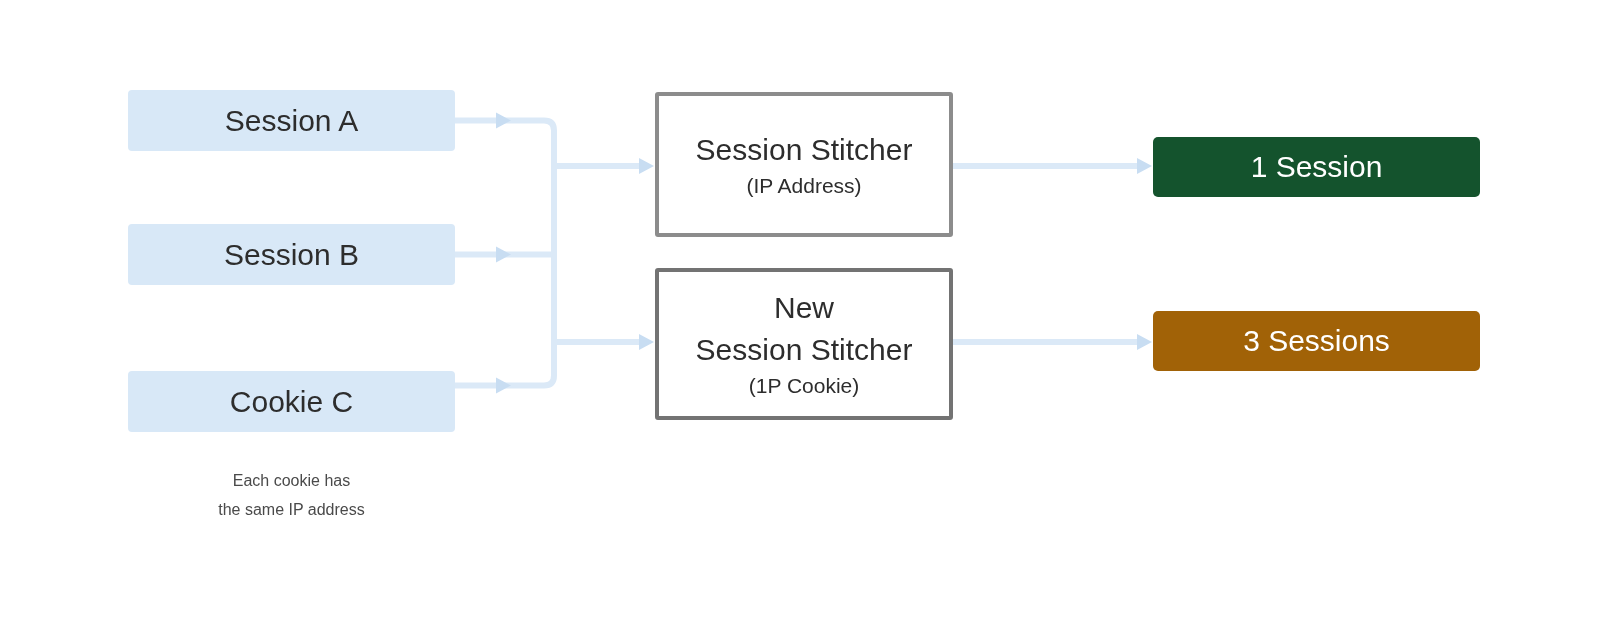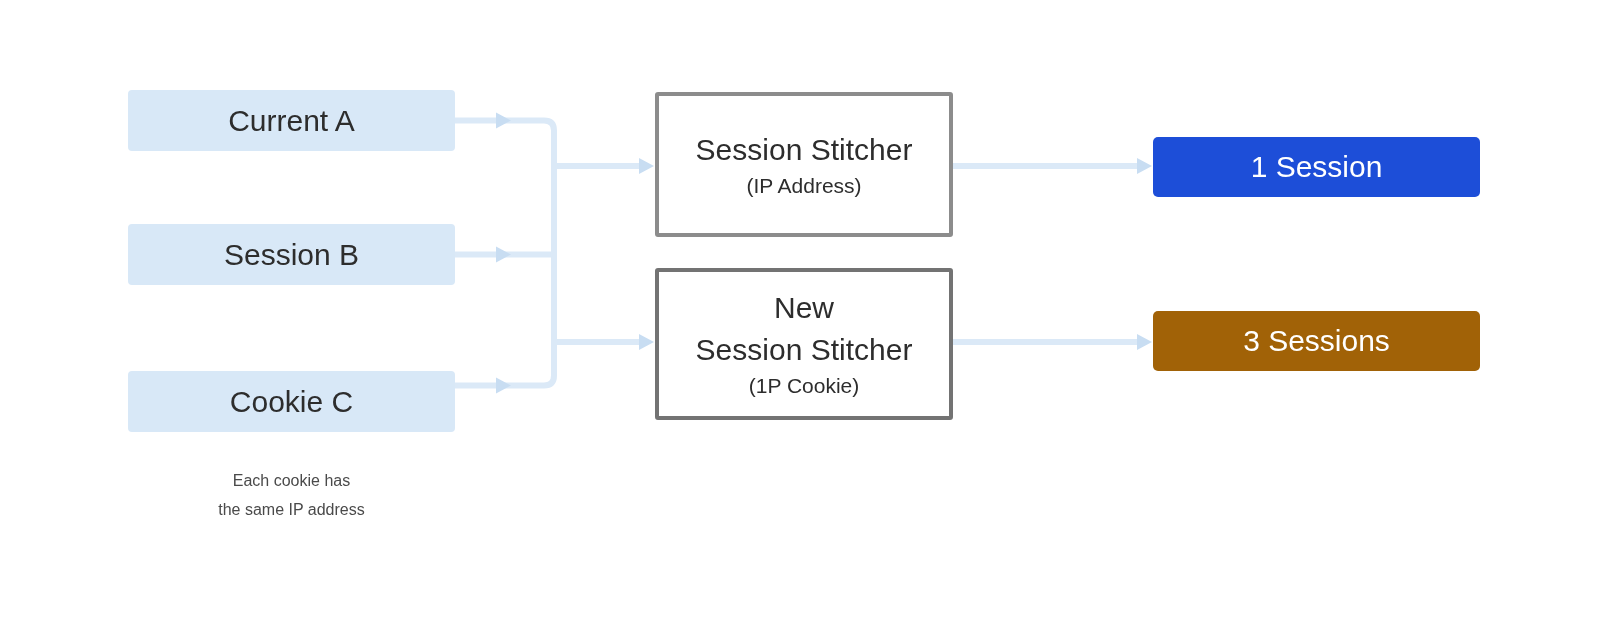--- a/index.html
+++ b/index.html
@@ -57,21 +57,21 @@
     left: 1153px;
     width: 327px;
     height: 60px;
     border-radius: 5px;
     display: flex;
     align-items: center;
     justify-content: center;
     color: #ffffff;
     font-size: 30px;
   }
-  #result-current { top: 137px; background: #1d4ed8; }
+  #result-current { top: 137px; background: #14532d; }
   #result-new     { top: 311px; background: #a16207; }
 
   .caption {
     position: absolute;
     left: 128px;
     top: 466px;
     width: 327px;
     text-align: center;
     font-size: 16px;
     line-height: 29px;
@@ -97,21 +97,21 @@
       <polygon points="496,246.5 511,254.5 496,262.5"></polygon>
       <polygon points="496,377.5 511,385.5 496,393.5"></polygon>
       <polygon points="639,158 654,166 639,174"></polygon>
       <polygon points="639,334 654,342 639,350"></polygon>
       <polygon points="1137,158 1152,166 1137,174"></polygon>
       <polygon points="1137,334 1152,342 1137,350"></polygon>
     </g>
   </svg>
 
   <div class="cookie-box" id="cookie-a">
-    <span>Current A</span>
+    <span>Session A</span>
   </div>
   <div class="cookie-box" id="cookie-b">
     <span>Session B</span>
   </div>
   <div class="cookie-box" id="cookie-c">
     <span>Cookie C</span>
   </div>
 
   <div class="stitcher-box" id="stitcher-current">
     <div class="stitcher-title">Session Stitcher</div>

